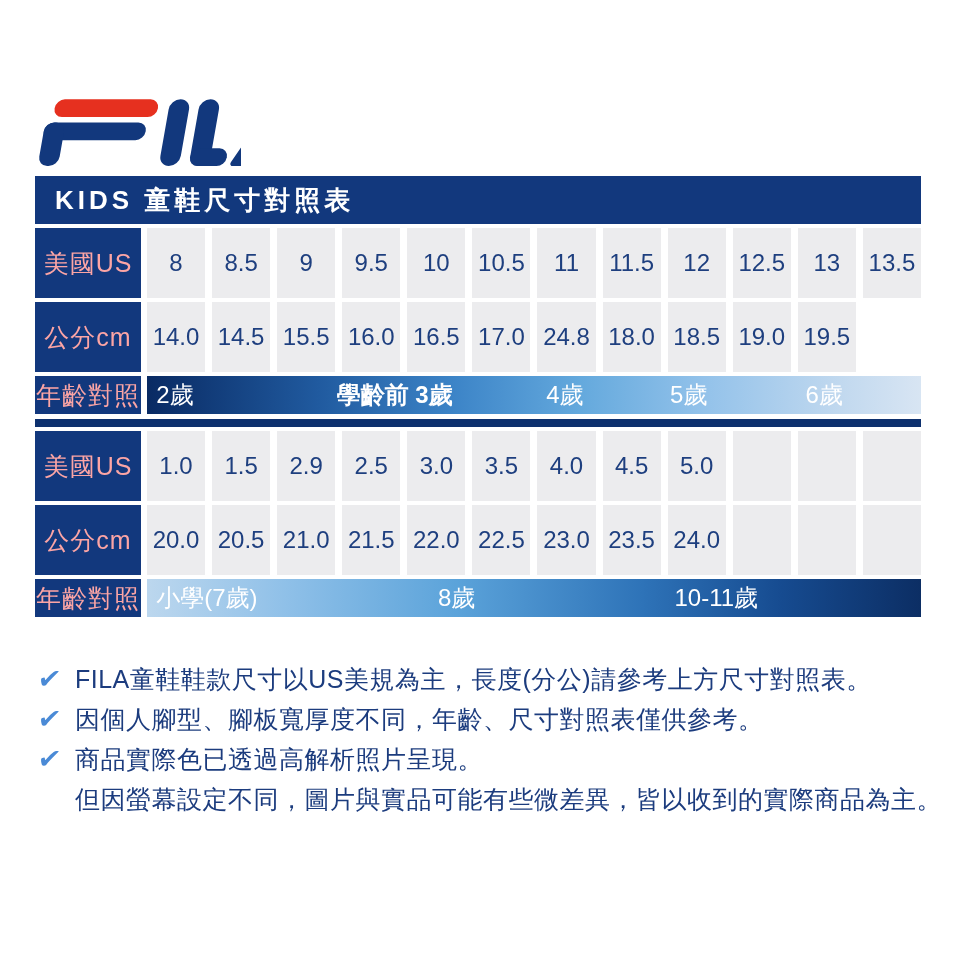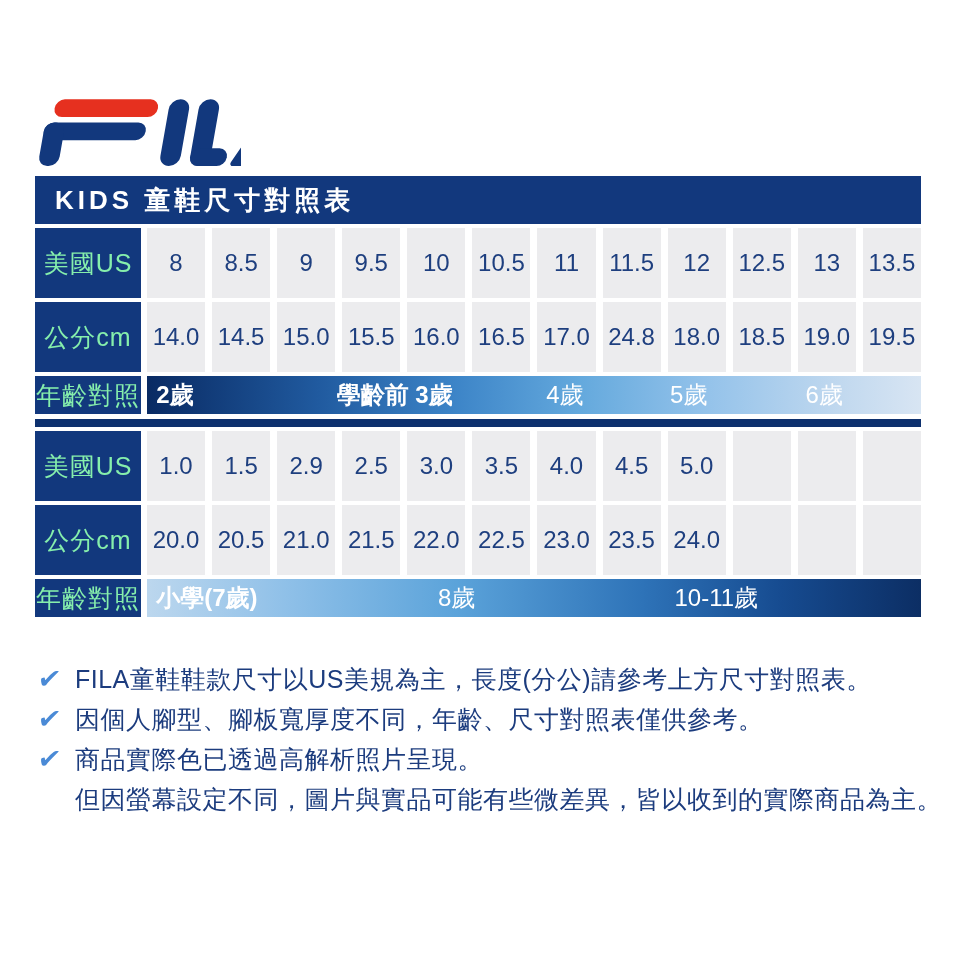--- a/index.html
+++ b/index.html
@@ -19,36 +19,36 @@
     margin:10px 0 4px 35px;width:886px;height:48px;box-sizing:border-box;
     background:var(--navy);color:#ffffff;display:flex;align-items:center;
     padding-left:20px;font-size:26px;font-weight:bold;letter-spacing:4px;
   }
 
   
   .row{margin:4px 0 0 35px;width:886px;display:flex;gap:6px;}
   .row.tall{height:70px;}
   .row.short{height:38px;border-radius:6px;}
   .rowhead{
-    flex:0 0 106px;background:var(--navy);color:#86efac;
+    flex:0 0 106px;background:var(--navy);color:#fca5a5;
     display:flex;align-items:center;justify-content:center;
     font-size:25px;letter-spacing:1px;
   }
   .cells{flex:1;display:grid;grid-template-columns:repeat(12,1fr);gap:7px;}
   .cell{
     background:var(--cell-bg);color:var(--cell-text);
     display:flex;align-items:center;justify-content:center;font-size:24px;
   }
   .agebar{flex:1;position:relative;}
   .grad1{background:linear-gradient(90deg,var(--grad1-start) 0%,#205a9f 22%,#3d85c8 40%,#64a9dd 56%,#93c2ea 72%,#c2d9ef 90%,var(--grad1-end) 100%);}
   .grad2{background:linear-gradient(90deg,var(--grad2-start) 0%,#8fc0e8 18%,#5ba3da 40%,#2e73b8 64%,#164b90 82%,var(--grad2-end) 100%);}
   .agelabel{
     position:absolute;top:50%;color:var(--age-text);font-size:24px;white-space:nowrap;
   }
-  .agelabel.left{transform:translateY(-50%);font-weight:bold;}
+  .agelabel.left{transform:translateY(-50%);}
   .agelabel.center{transform:translate(-50%,-50%);}
 
   .separator{margin:5px 0 1px 35px;width:886px;height:8px;background:var(--separator);}
 
   
   .notes{margin:42px 0 0 38px;color:var(--note-text);}
   .note{display:flex;align-items:flex-start;height:40px;line-height:40px;font-size:25px;}
   .note .check{
     flex:0 0 37px;color:var(--check);font-size:27px;font-weight:bold;
     transform:skewX(-8deg);
@@ -100,21 +100,20 @@
           <div class="cell">12.5</div>
           <div class="cell">13</div>
           <div class="cell">13.5</div>
         </div>
     </div>
     <div class="row tall">
       <div class="rowhead">公分cm</div>
       <div class="cells">
           <div class="cell">14.0</div>
           <div class="cell">14.5</div>
-          <div class="cell">15.0</div>
           <div class="cell">15.5</div>
           <div class="cell">16.0</div>
           <div class="cell">16.5</div>
           <div class="cell">17.0</div>
           <div class="cell">24.8</div>
           <div class="cell">18.0</div>
           <div class="cell">18.5</div>
           <div class="cell">19.0</div>
           <div class="cell">19.5</div>
         </div>

